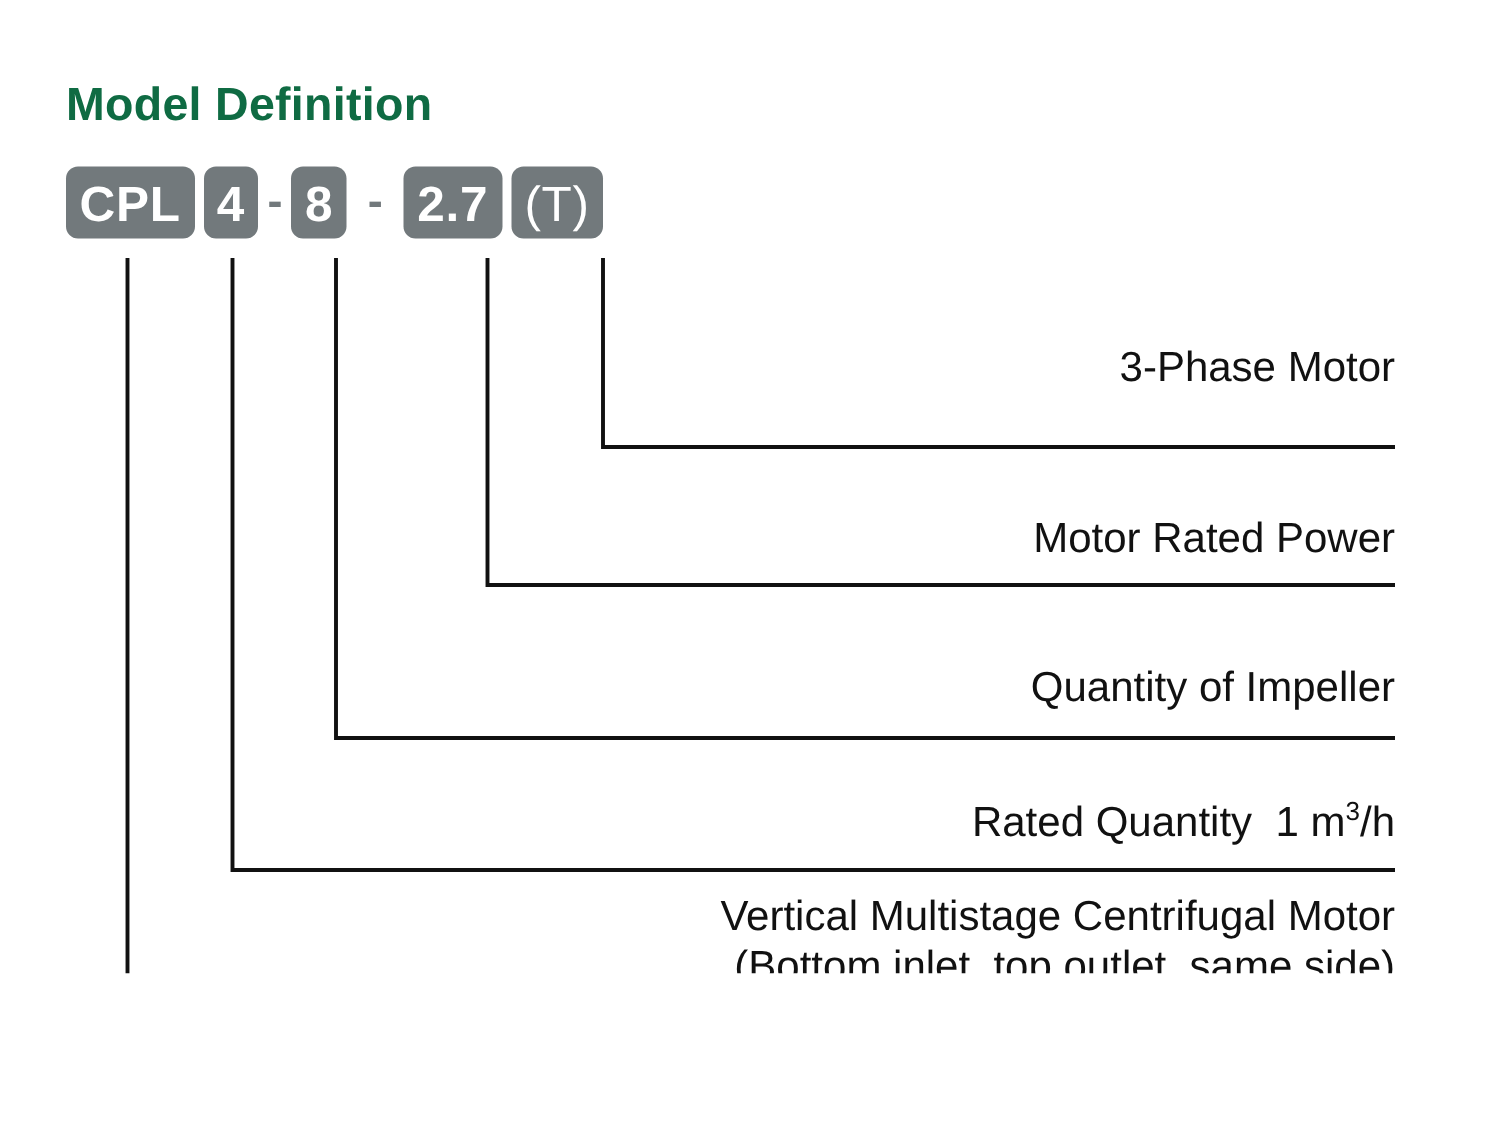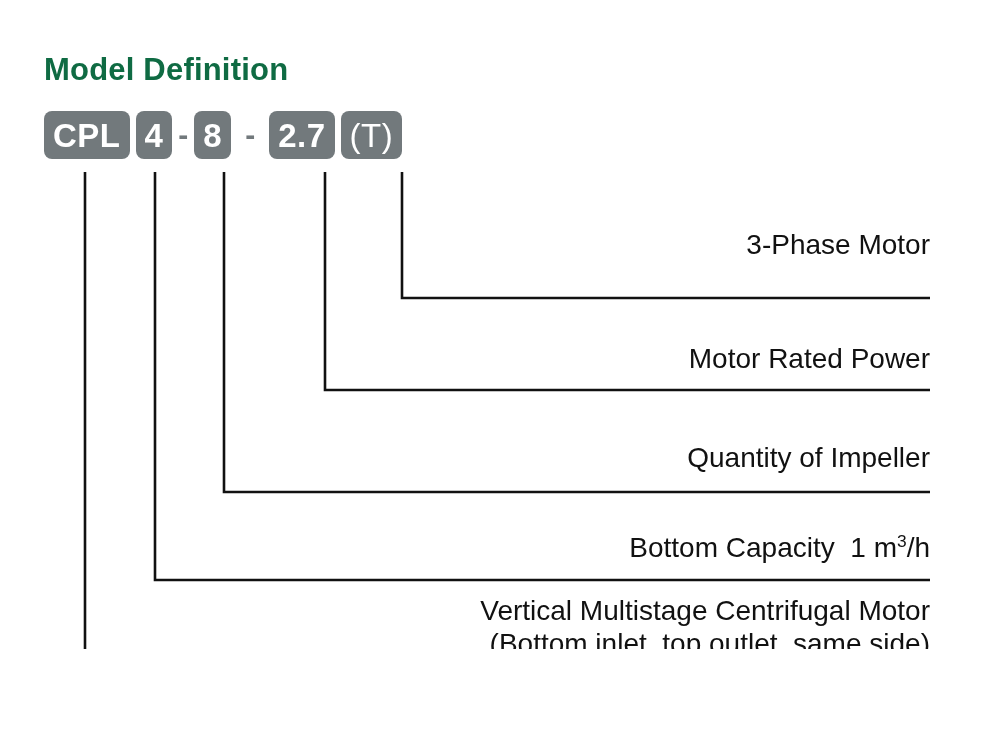--- a/index.html
+++ b/index.html
@@ -131,21 +131,21 @@
     </g>
   </svg>
 
   <div class="label" style="top:228px;">3-Phase Motor</div>
 
   <div class="label" style="top:441px;">Quantity of Impeller</div>
 
   <div class="label" style="top:342px;">Motor Rated Power</div>
 
   <div class="label" style="top:531px;">
-    <span>Bottom Capacity</span>&nbsp;
+    <span>Rated Quantity</span>&nbsp;
     <span>1 m</span><sup>3</sup><span>/h</span>
   </div>
 
   <div class="label" style="top:594px;">
     <span class="l2">Vertical Multistage Centrifugal Motor</span>
     <span class="l2">(Bottom inlet, top outlet, same side)</span>
   </div>
 
 </div>
 

